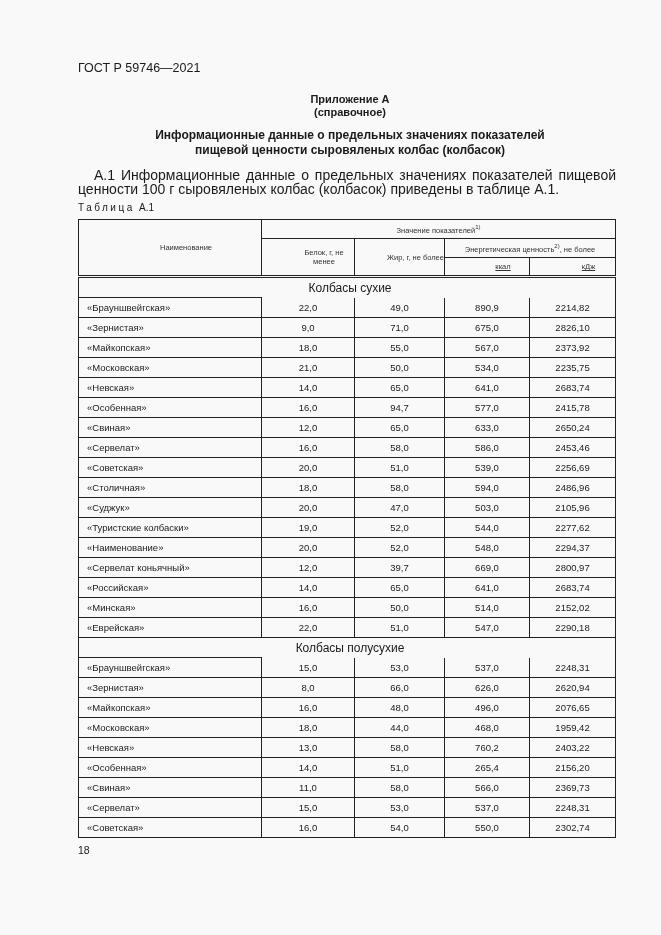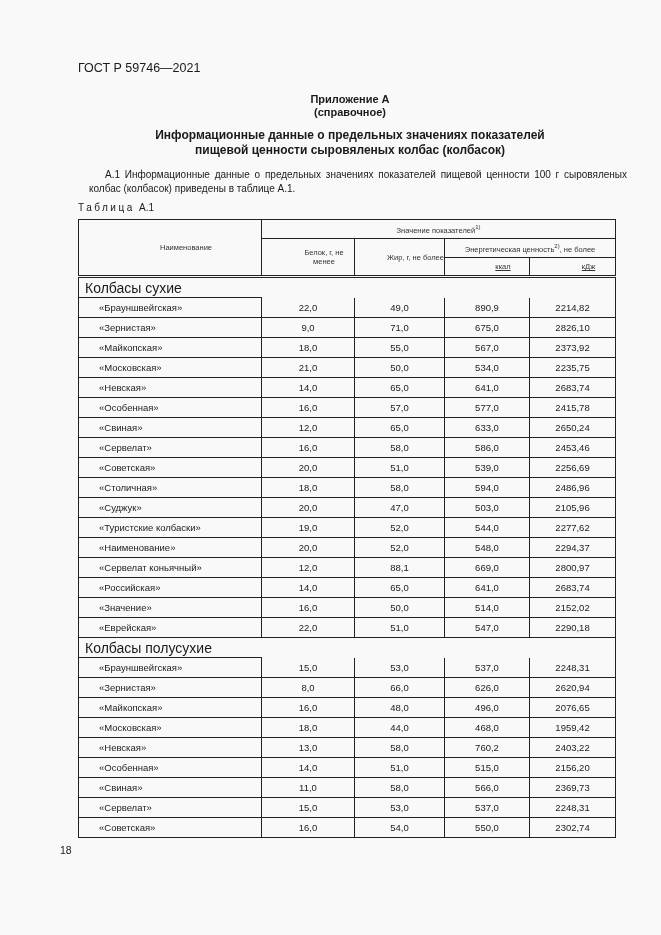--- a/index.html
+++ b/index.html
@@ -3,45 +3,45 @@
 <meta charset="utf-8">
 <style>
   html, body { margin: 0; padding: 0; }
   body {
     width: 661px; height: 935px; background: #f9f9f9; position: relative;
     font-family: "Liberation Sans", sans-serif; color: #1a1a1a; overflow: hidden;
   }
   .doc-code { position: absolute; left: 78px; top: 61px; font-size: 12.5px; font-weight: normal; }
   .appendix { position: absolute; left: 0; width: 700px; top: 93px; text-align: center; font-size: 11px; font-weight: bold; line-height: 13px; }
   .title { position: absolute; left: 0; width: 700px; top: 128px; text-align: center; font-size: 12px; font-weight: bold; line-height: 15px; }
-  .para { position: absolute; left: 89px; width: 538px; top: 168px; font-size: 10px; line-height: 14px; text-align: justify; text-indent: 16px; }
+  .para { position: absolute; left: 78px; width: 538px; top: 168px; font-size: 14px; line-height: 14px; text-align: justify; text-indent: 16px; }
   .table-label { position: absolute; left: 78px; top: 202px; font-size: 10px; letter-spacing: 1.5px; }
   .table-label span { letter-spacing: 0; }
 
   table.t {
     position: absolute; left: 78px; top: 219px; width: 537px;
     border-collapse: collapse; font-size: 9px; table-layout: fixed;
     border: 1.5px solid #222;
   }
   table.t col.c0 { width: 183px; }
   table.t col.c1 { width: 93px; }
   table.t col.c2 { width: 90px; }
   table.t col.c3 { width: 85px; }
   table.t col.c4 { width: 86px; }
   .t th { font-weight: normal; font-size: 7.5px; color: #333; border: 1px solid #222; padding: 0; text-align: center; }
   .t thead tr.h1 th { height: 18px; }
   .t thead tr.h2 th { height: 18px; }
   .t thead tr.h3 th { height: 17px; text-decoration: underline; }
   .t thead tr:last-child th, .t thead th.bot { border-bottom: 3px double #222; padding-left: 32px; }
   .t sup { font-size: 6px; }
   .t td { border: 1px solid #222; height: 19px; padding: 0; font-size: 9.5px; text-align: center; }
-  .t td.name { text-align: left; padding-left: 20px; }
-  .t tr.group td { border-bottom: none; text-align: left; padding-left: 6px; height: 19px; font-size: 14px; }
+  .t td.name { text-align: left; padding-left: 8px; }
+  .t tr.group td { border-bottom: none; text-align: center; padding-left: 6px; height: 19px; font-size: 12px; }
   .t tr.first td.num { border-top: none; }
-  .page-num { position: absolute; left: 60px; top: 844px; font-size: 10.5px; }
+  .page-num { position: absolute; left: 78px; top: 844px; font-size: 10.5px; }
 </style>
 </head>
 <body>
 
 <div class="doc-code">ГОСТ Р 59746—2021</div>
 
 <div class="appendix">
   <div>Приложение А</div>
   <div>(справочное)</div>
 </div>
@@ -116,21 +116,21 @@
       <tr>
         <td class="name">«Невская»</td>
         <td class="num">14,0</td>
         <td class="num">65,0</td>
         <td class="num">641,0</td>
         <td class="num">2683,74</td>
       </tr>
       <tr>
         <td class="name">«Особенная»</td>
         <td class="num">16,0</td>
-        <td class="num">57,0</td>
+        <td class="num">94,7</td>
         <td class="num">577,0</td>
         <td class="num">2415,78</td>
       </tr>
       <tr>
         <td class="name">«Свиная»</td>
         <td class="num">12,0</td>
         <td class="num">65,0</td>
         <td class="num">633,0</td>
         <td class="num">2650,24</td>
       </tr>
@@ -172,33 +172,33 @@
       <tr>
         <td class="name">«Наименование»</td>
         <td class="num">20,0</td>
         <td class="num">52,0</td>
         <td class="num">548,0</td>
         <td class="num">2294,37</td>
       </tr>
       <tr>
         <td class="name">«Сервелат коньячный»</td>
         <td class="num">12,0</td>
-        <td class="num">88,1</td>
+        <td class="num">39,7</td>
         <td class="num">669,0</td>
         <td class="num">2800,97</td>
       </tr>
       <tr>
         <td class="name">«Российская»</td>
         <td class="num">14,0</td>
         <td class="num">65,0</td>
         <td class="num">641,0</td>
         <td class="num">2683,74</td>
       </tr>
       <tr>
-        <td class="name">«Значение»</td>
+        <td class="name">«Минская»</td>
         <td class="num">16,0</td>
         <td class="num">50,0</td>
         <td class="num">514,0</td>
         <td class="num">2152,02</td>
       </tr>
       <tr>
         <td class="name">«Еврейская»</td>
         <td class="num">22,0</td>
         <td class="num">51,0</td>
         <td class="num">547,0</td>
@@ -239,21 +239,21 @@
         <td class="name">«Невская»</td>
         <td class="num">13,0</td>
         <td class="num">58,0</td>
         <td class="num">760,2</td>
         <td class="num">2403,22</td>
       </tr>
       <tr>
         <td class="name">«Особенная»</td>
         <td class="num">14,0</td>
         <td class="num">51,0</td>
-        <td class="num">515,0</td>
+        <td class="num">265,4</td>
         <td class="num">2156,20</td>
       </tr>
       <tr>
         <td class="name">«Свиная»</td>
         <td class="num">11,0</td>
         <td class="num">58,0</td>
         <td class="num">566,0</td>
         <td class="num">2369,73</td>
       </tr>
       <tr>

